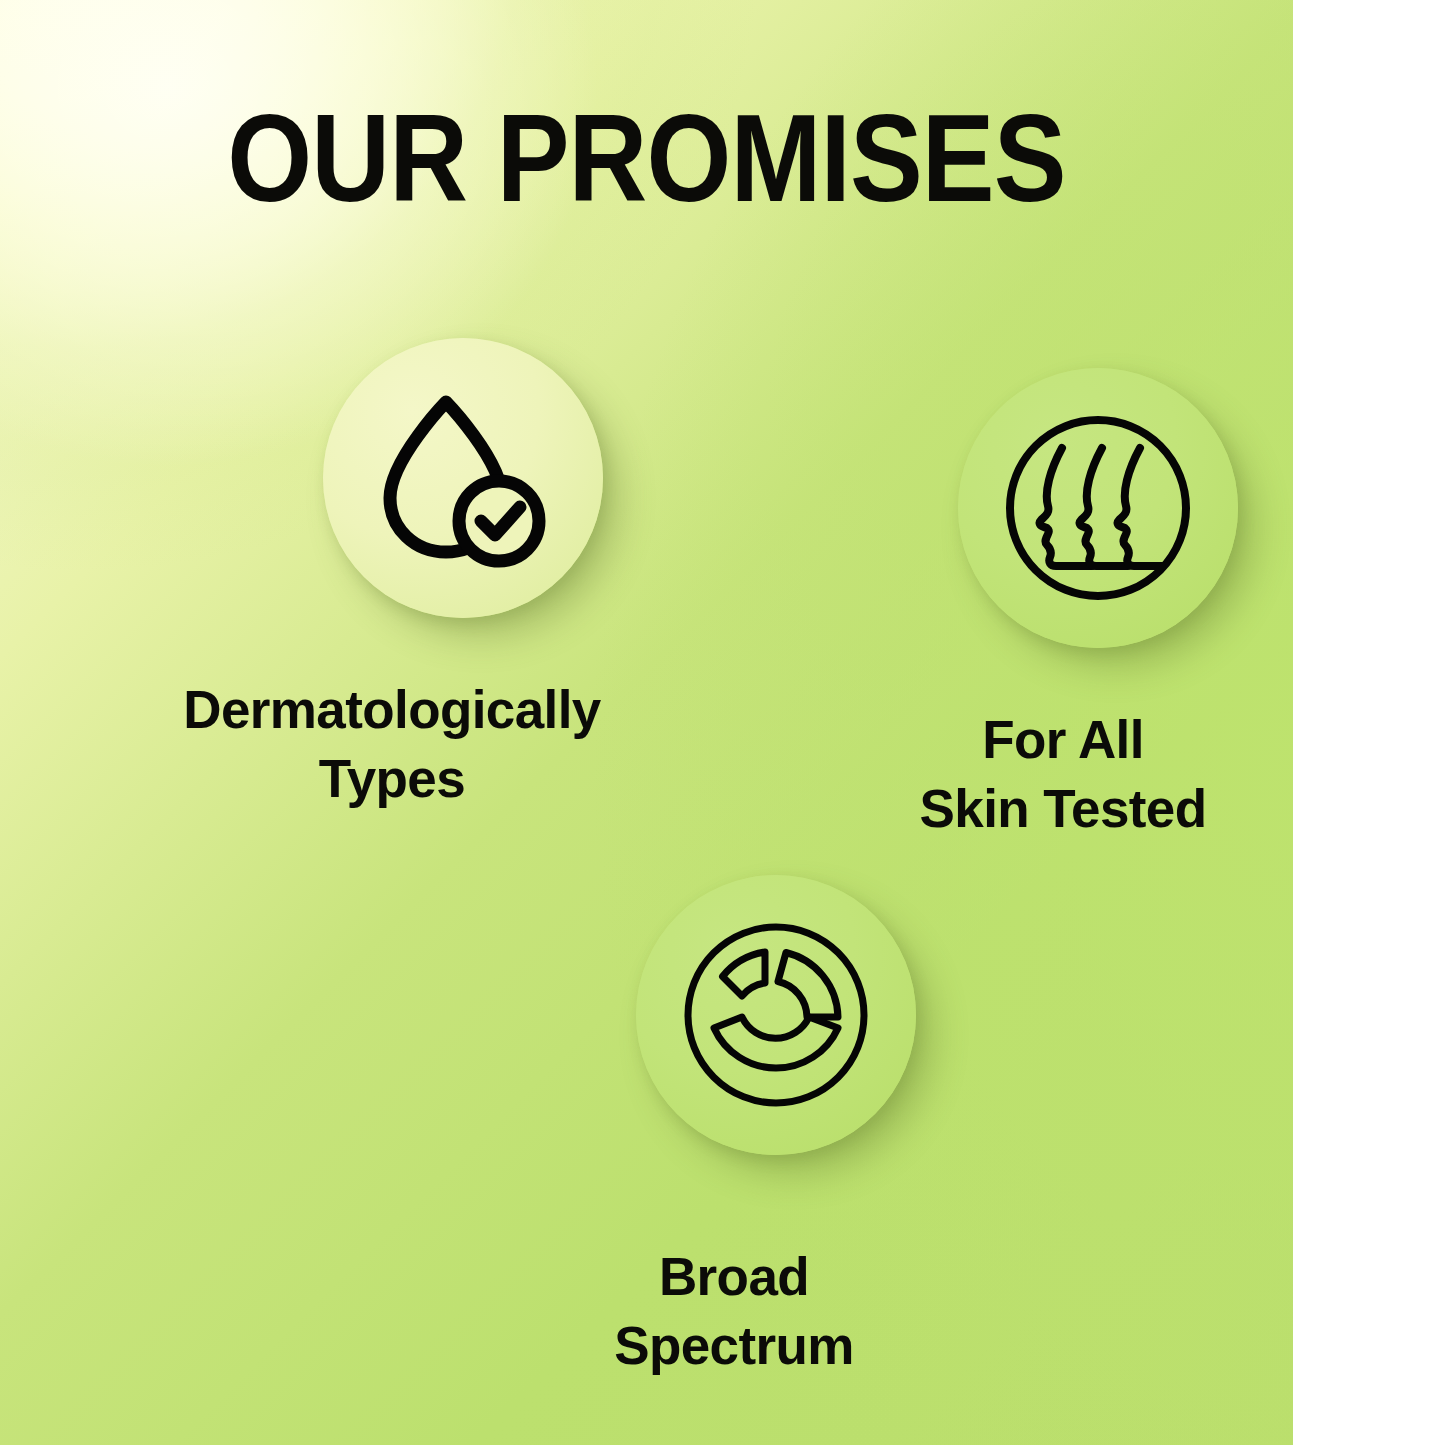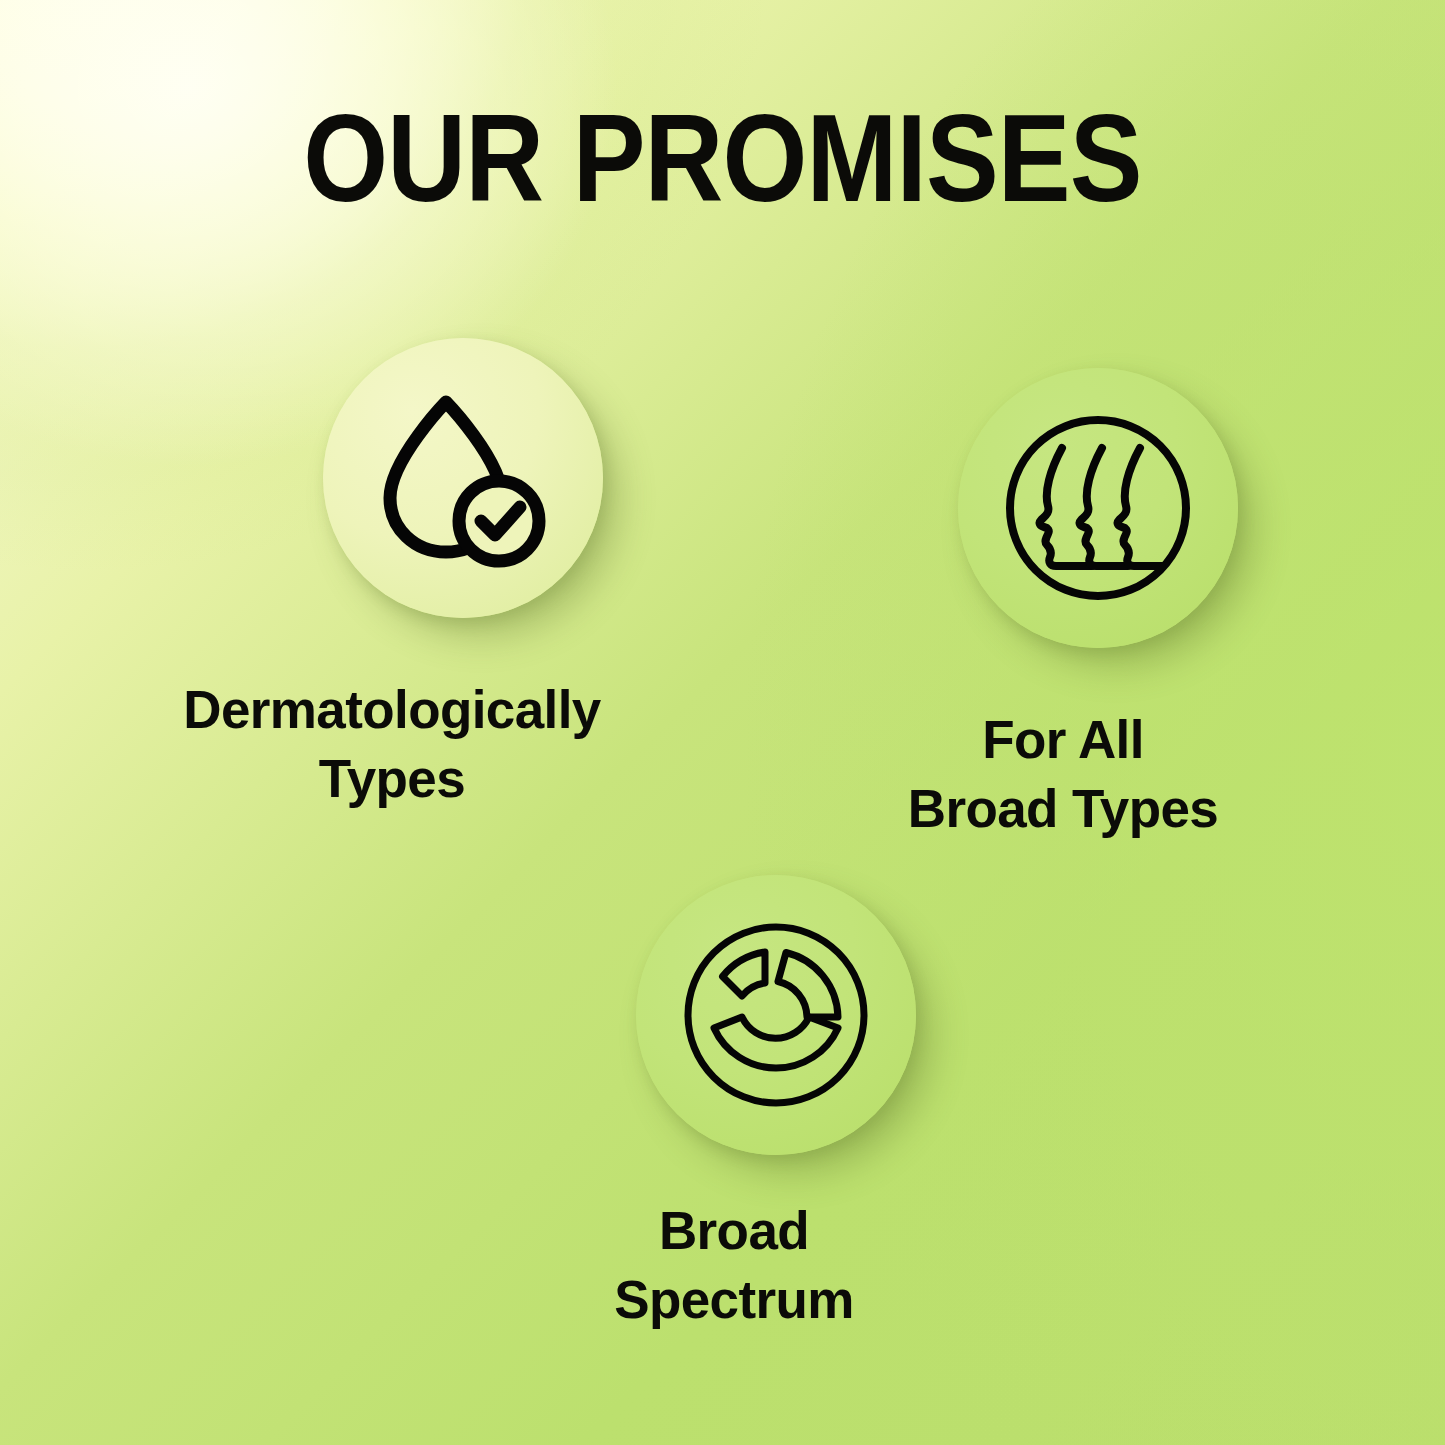--- a/index.html
+++ b/index.html
@@ -2,21 +2,21 @@
 <html><head>
 <meta charset="utf-8">
 <style>
   html, body {
     margin: 0;
     padding: 0;
     background: #ffffff;
   }
   .canvas {
     position: relative;
-    width: 1445px;
+    width: 1293px;
     height: 1445px;
     overflow: hidden;
     font-family: "Liberation Sans", sans-serif;
     background: #bce06e;
   }
   
   .bg-base {
     position: absolute;
     inset: 0;
     background: linear-gradient(135deg, #fbfbdd 0%, #e8f2a8 24%, #c8e47c 48%, #bce06e 70%, #bade6c 100%);
@@ -92,21 +92,21 @@
     white-space: pre-line;
   }
 
   
   #promise-0 { left: 112px; top: 338px; width: 560px; }
   #promise-0 .badge { margin-left: 141px; }
   #promise-1 { left: 838px; top: 368px; width: 450px; }
   #promise-1 .badge { margin-left: 70px; }
   #promise-2 { left: 502px; top: 875px; width: 464px; }
   #promise-2 .badge { margin-left: 83px; }
-  #promise-2 .label { margin-top: 42px; }
+  #promise-2 .label { margin-top: 88px; }
 </style>
 </head>
 <body>
 
 <div class="canvas">
 
   <div class="bg-base"></div>
   <div class="bg-right"></div>
   <div class="bg-glow"></div>
   <div class="bg-glow2"></div>
@@ -136,21 +136,21 @@
 
           <path d="M62 38 C50 60 44 82 48 96 C50 103 45 106 41 110 C38 113 40 116 44 117 C48 118 50 120 48 124 C46 128 44 132 47 135 C50 138 52 142 50 147 C48 152 50 156 56 156 L92 156" stroke="#050505" stroke-width="8" stroke-linecap="round" stroke-linejoin="round" fill="none"></path>
 
           <path d="M102 38 C90 60 84 82 88 96 C90 103 85 106 81 110 C78 113 80 116 84 117 C88 118 90 120 88 124 C86 128 84 132 87 135 C90 138 92 142 90 147 C88 152 90 156 96 156 L128 156" stroke="#050505" stroke-width="8" stroke-linecap="round" stroke-linejoin="round" fill="none"></path>
 
           <path d="M140 38 C128 60 122 82 126 96 C128 103 123 106 119 110 C116 113 118 116 122 117 C126 118 128 120 126 124 C124 128 122 132 125 135 C128 138 130 142 128 147 C126 152 128 156 134 156 L162 156" stroke="#050505" stroke-width="8" stroke-linecap="round" stroke-linejoin="round" fill="none"></path>
         </svg>
       </span>
     </div>
     <div class="label">For All
-Broad Types</div>
+Skin Tested</div>
   </div>
 
   <div class="promise" id="promise-2">
     <div class="badge green">
       <span>
         <svg width="196" height="196" viewBox="0 0 196 196" fill="none">
           <circle cx="98" cy="98" r="88" stroke="#050505" stroke-width="7" fill="none"></circle>
 
           <path d="M44.5 59.5 A 68 68 0 0 1 87 35 L 87 66 A 37 37 0 0 0 64 79 Z" stroke="#050505" stroke-width="7" stroke-linejoin="round" fill="none"></path>
 

